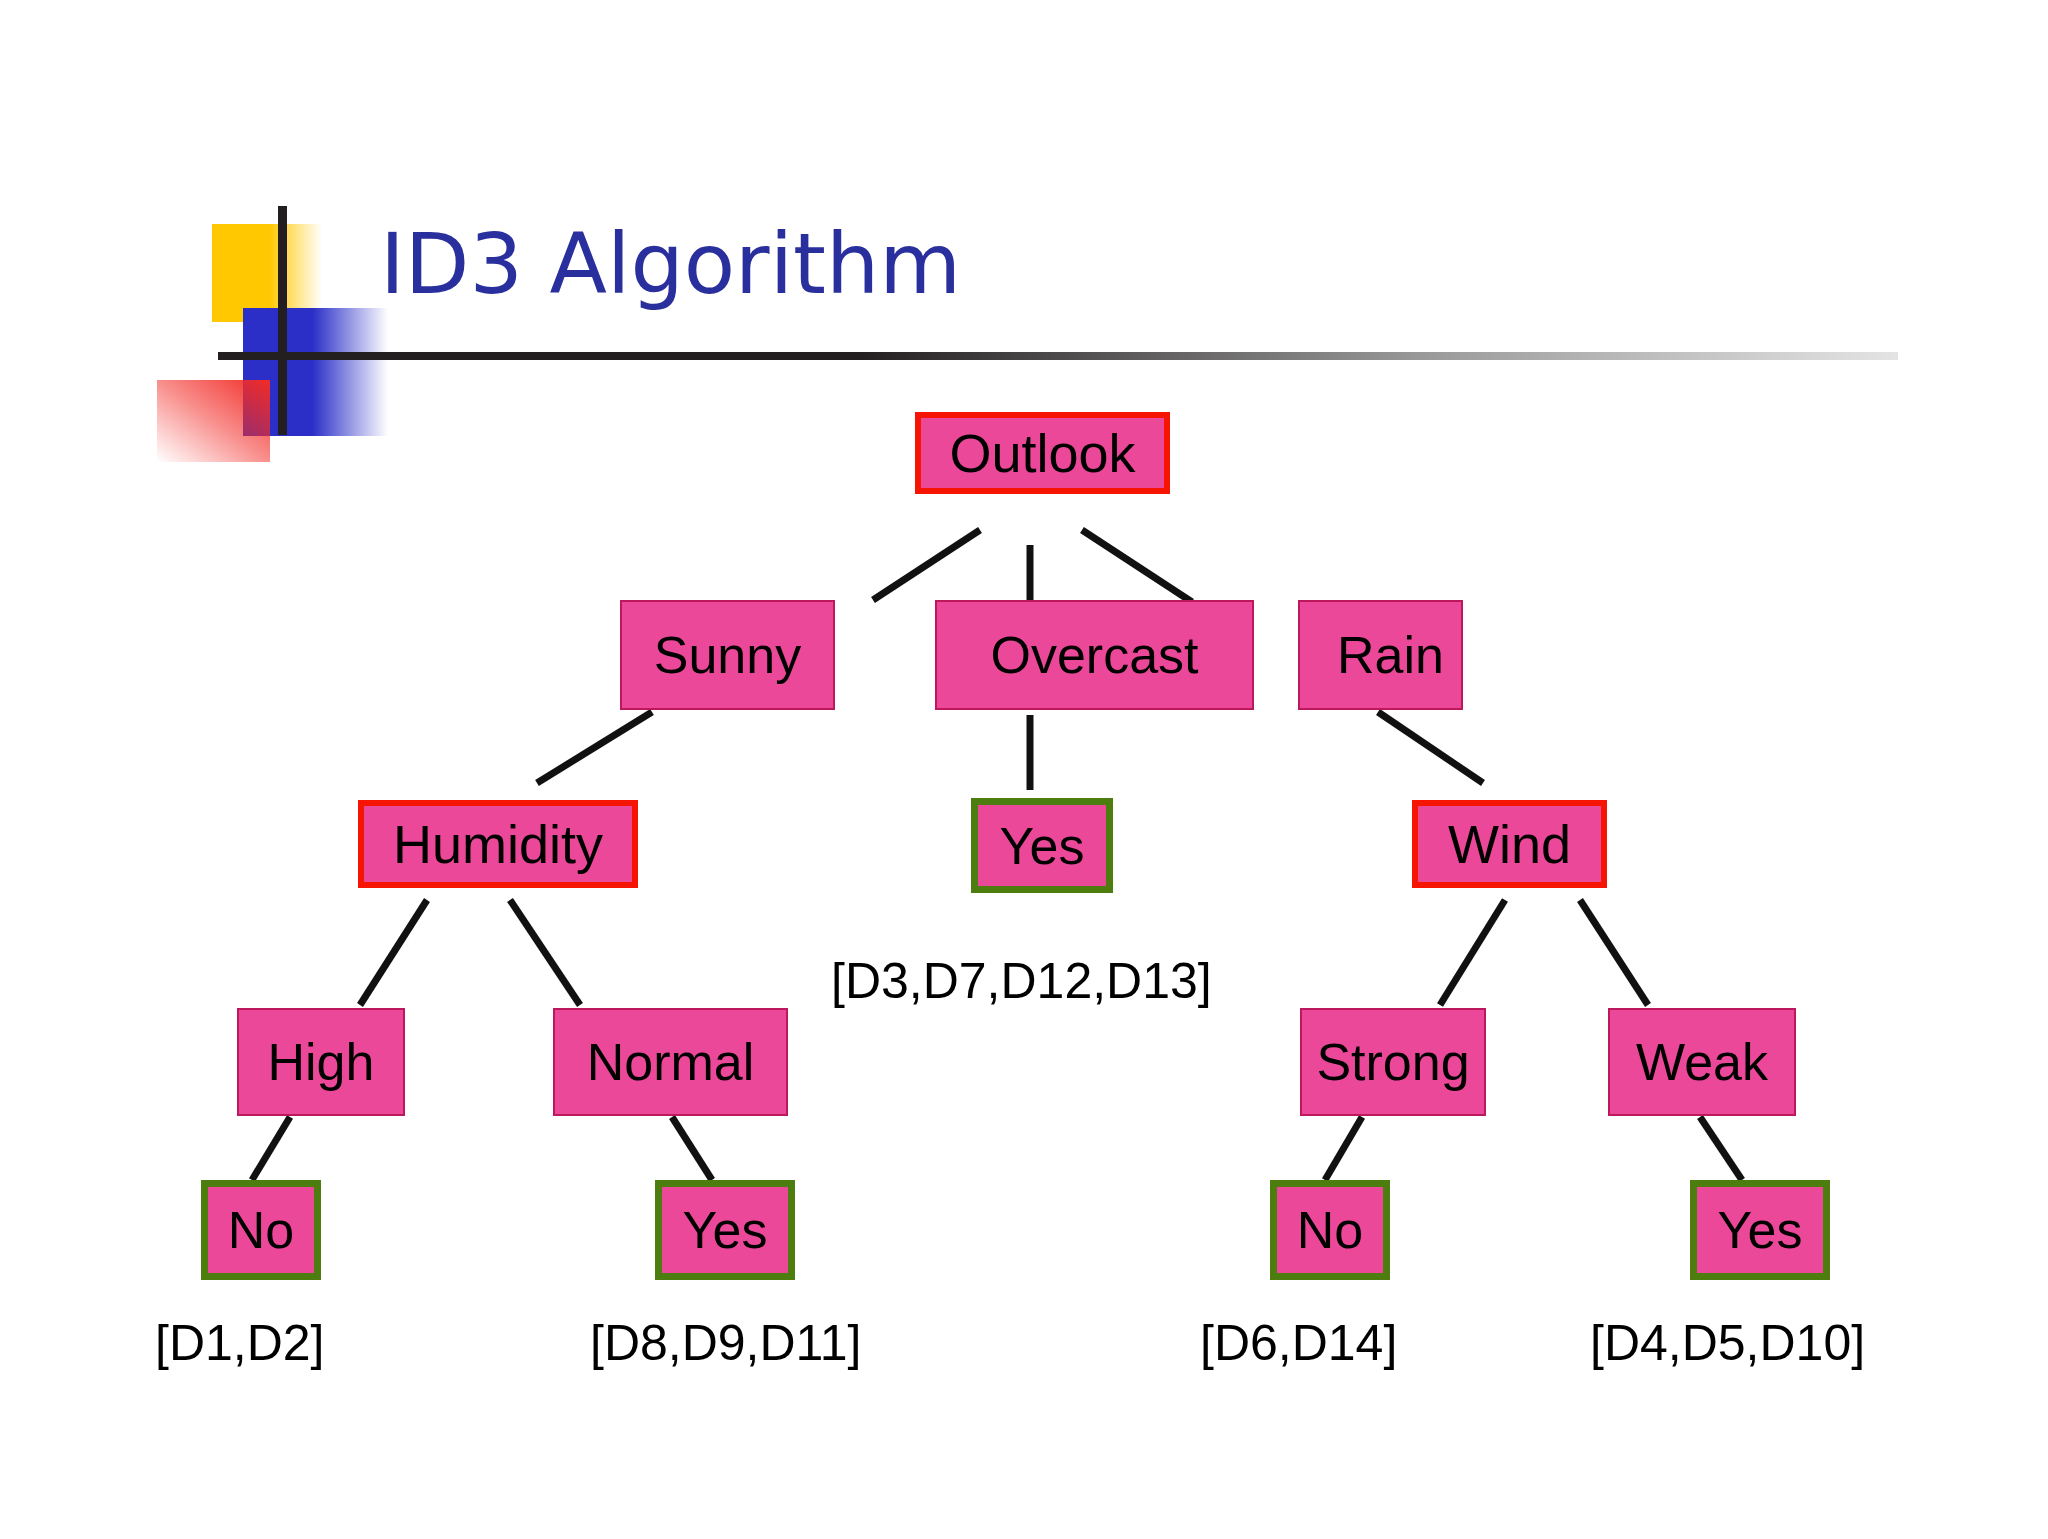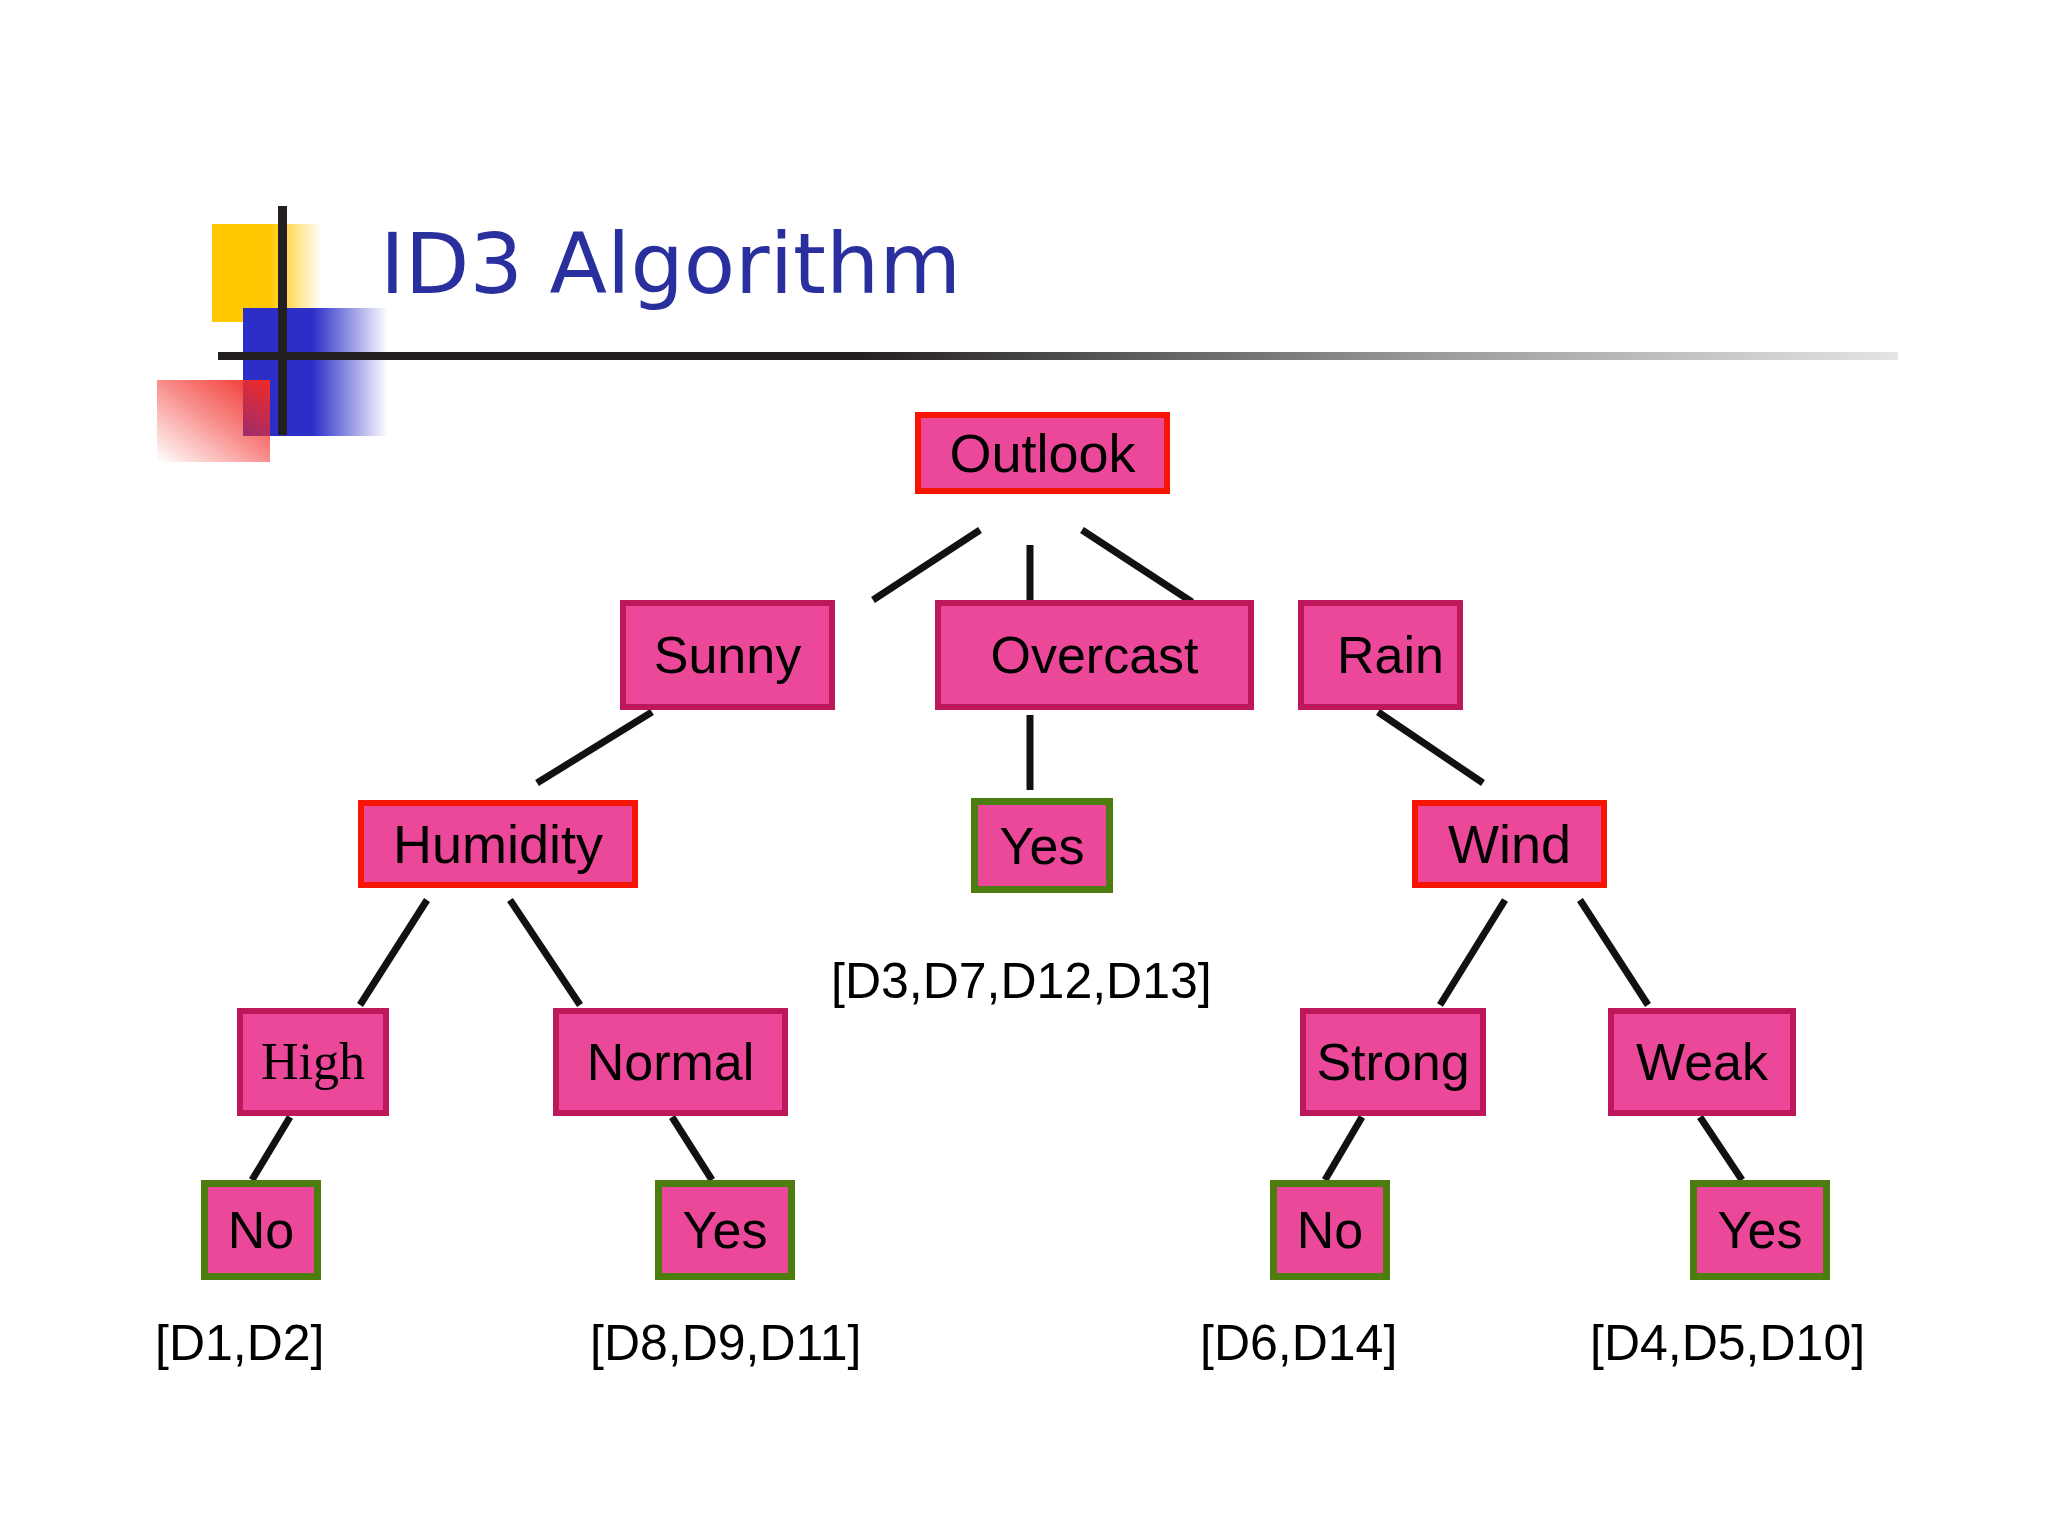--- a/index.html
+++ b/index.html
@@ -90,21 +90,21 @@
     color: #000000;
     font-family: "Liberation Sans", sans-serif;
     line-height: 1;
     white-space: nowrap;
   }
   .node-attr {
     border: 6px solid #F61403;
     font-size: 54px;
   }
   .node-branch {
-    border: 6px solid #be185d;
+    border: 2px solid #be185d;
     font-size: 52px;
   }
   .node-leaf {
     border: 7px solid #4d7c0f;
     font-size: 52px;
   }
   .dataset-label {
     position: absolute;
     color: #000000;
     font-family: "Liberation Sans", sans-serif;
@@ -179,21 +179,21 @@
   </div>
   <div class="node node-leaf" style="left:971px; top:798px; width:142px; height:95px;">
     <span>Yes</span>
   </div>
   <div class="node node-attr" style="left:1412px; top:800px; width:195px; height:88px;">
     <span>Wind</span>
   </div>
 
   <div class="dataset-label" style="left:831px; top:956px;">[D3,D7,D12,D13]</div>
 
-  <div class="node node-branch" style="left:237px; top:1008px; width:152px; height:108px;font-family:Liberation Serif, serif;">
+  <div class="node node-branch" style="left:237px; top:1008px; width:168px; height:108px;">
     <span>High</span>
   </div>
   <div class="node node-branch" style="left:553px; top:1008px; width:235px; height:108px;">
     <span>Normal</span>
   </div>
   <div class="node node-branch" style="left:1300px; top:1008px; width:186px; height:108px;">
     <span>Strong</span>
   </div>
   <div class="node node-branch" style="left:1608px; top:1008px; width:188px; height:108px;">
     <span>Weak</span>

